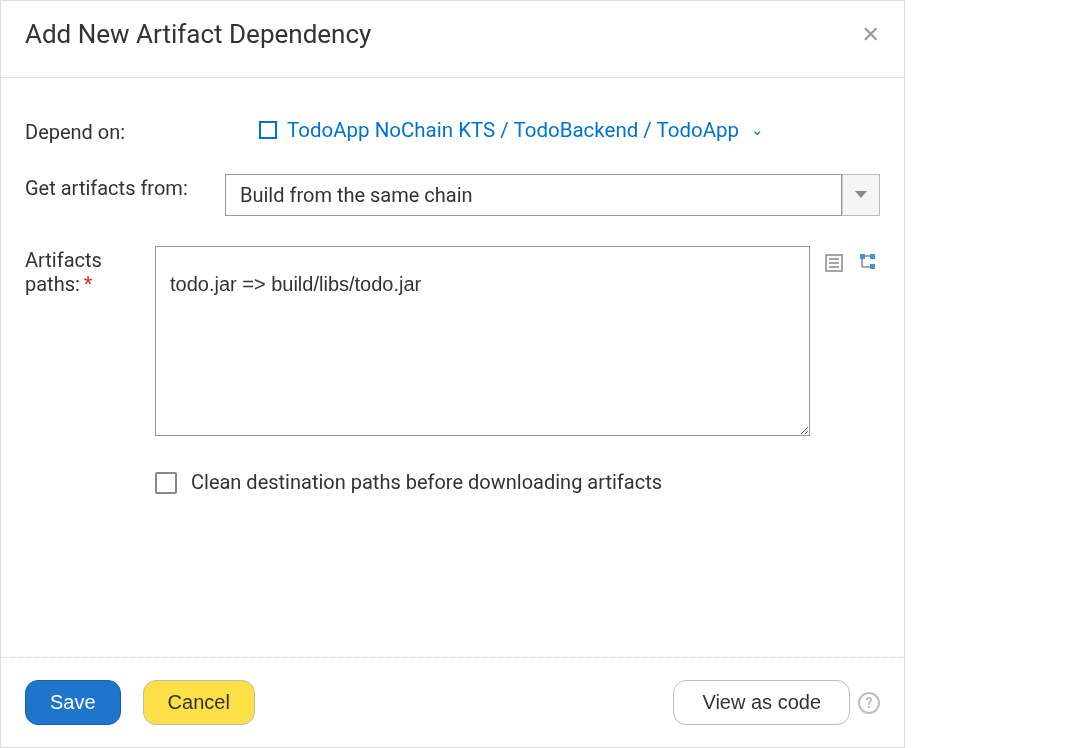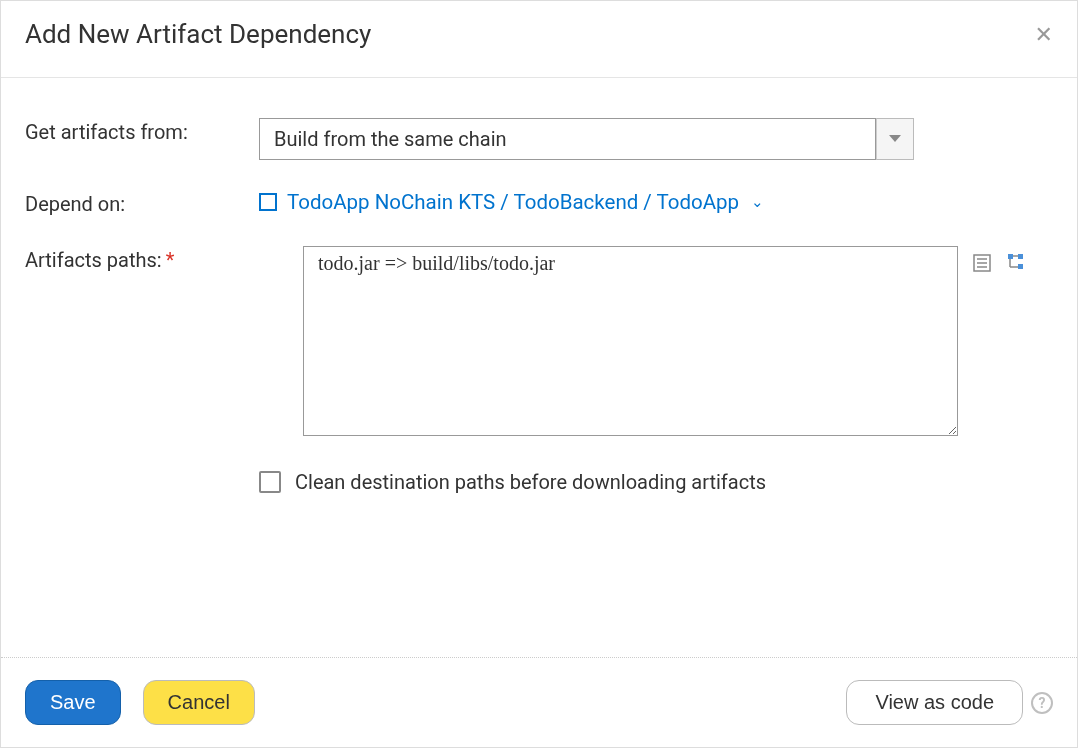--- a/index.html
+++ b/index.html
@@ -7,21 +7,21 @@
       margin: 0;
       padding: 0;
     }
     body {
       font-family: -apple-system, BlinkMacSystemFont, "Segoe UI", Roboto, Arial, sans-serif;
       background: #fff;
       width: 1078px;
       height: 748px;
     }
     .dialog {
-      width: 1078px;
+      width: 905px;
       height: 748px;
       border: 1px solid #ddd;
       display: flex;
       flex-direction: column;
     }
     .dialog-header {
       display: flex;
       justify-content: space-between;
       align-items: center;
       padding: 18px 24px 28px 24px;
@@ -109,26 +109,25 @@
     }
     .textarea-row {
       display: flex;
       align-items: flex-start;
       gap: 14px;
     }
     .rules-textarea {
       width: 655px;
       height: 190px;
       border: 1px solid #999;
-      padding: 5px 14px;
-      font-family: Liberation Serif, serif;
+      padding: 26px 14px;
+      font-family: Liberation Sans, sans-serif;
       font-size: 20px;
       color: #333;
       resize: both;
-      margin-left: 44px;
     }
     .textarea-icons {
       display: flex;
       gap: 14px;
       padding-top: 6px;
     }
     .icon-btn {
       cursor: pointer;
       display: flex;
       align-items: center;
@@ -140,21 +139,21 @@
       margin-top: 24px;
       line-height: 1.9;
     }
     .hint-text .help-inline {
       display: inline-block;
       vertical-align: middle;
       margin-left: 4px;
     }
     .checkbox-row {
       display: flex;
-      align-items: center;
+      align-items: flex-end;
       gap: 14px;
       margin-top: 34px;
     }
     .checkbox {
       width: 22px;
       height: 22px;
       border: 2px solid #888;
       border-radius: 2px;
       cursor: pointer;
       flex-shrink: 0;
@@ -220,43 +219,43 @@
 </head>
 <body>
 
 <div class="dialog">
   <div class="dialog-header">
     <h1 class="dialog-title">Add New Artifact Dependency</h1>
     <span class="close-icon">✕</span>
   </div>
 
   <div class="dialog-body">
+
+    <div class="form-row">
+      <div class="form-label">Depend on:</div>
+      <div class="form-value">
+        <span class="depend-link">
+          <span class="build-icon"></span>
+          <span>TodoApp NoChain KTS / TodoBackend / TodoApp</span>
+          <span class="chevron">⌄</span>
+        </span>
+      </div>
+    </div>
 
     <div class="form-row">
       <div class="form-label">Get artifacts from:</div>
       <div class="form-value">
         <div class="select-wrapper">
           <div class="select-box">Build from the same chain</div>
           <div class="select-arrow">
             <svg viewBox="0 0 14 10">
                 <path d="M1 1 L7 8 L13 1 Z"></path>
               </svg>
           </div>
         </div>
-      </div>
-    </div>
-
-    <div class="form-row">
-      <div class="form-label">Depend on:</div>
-      <div class="form-value">
-        <span class="depend-link">
-          <span class="build-icon"></span>
-          <span>TodoApp NoChain KTS / TodoBackend / TodoApp</span>
-          <span class="chevron">⌄</span>
-        </span>
       </div>
     </div>
 
     <div class="form-row">
       <div class="form-label">
         <span>Artifacts paths:</span><span class="required">*</span>
       </div>
       <div class="form-value">
         <div class="textarea-row">
           <textarea class="rules-textarea" style="">todo.jar =&gt; build/libs/todo.jar</textarea>

